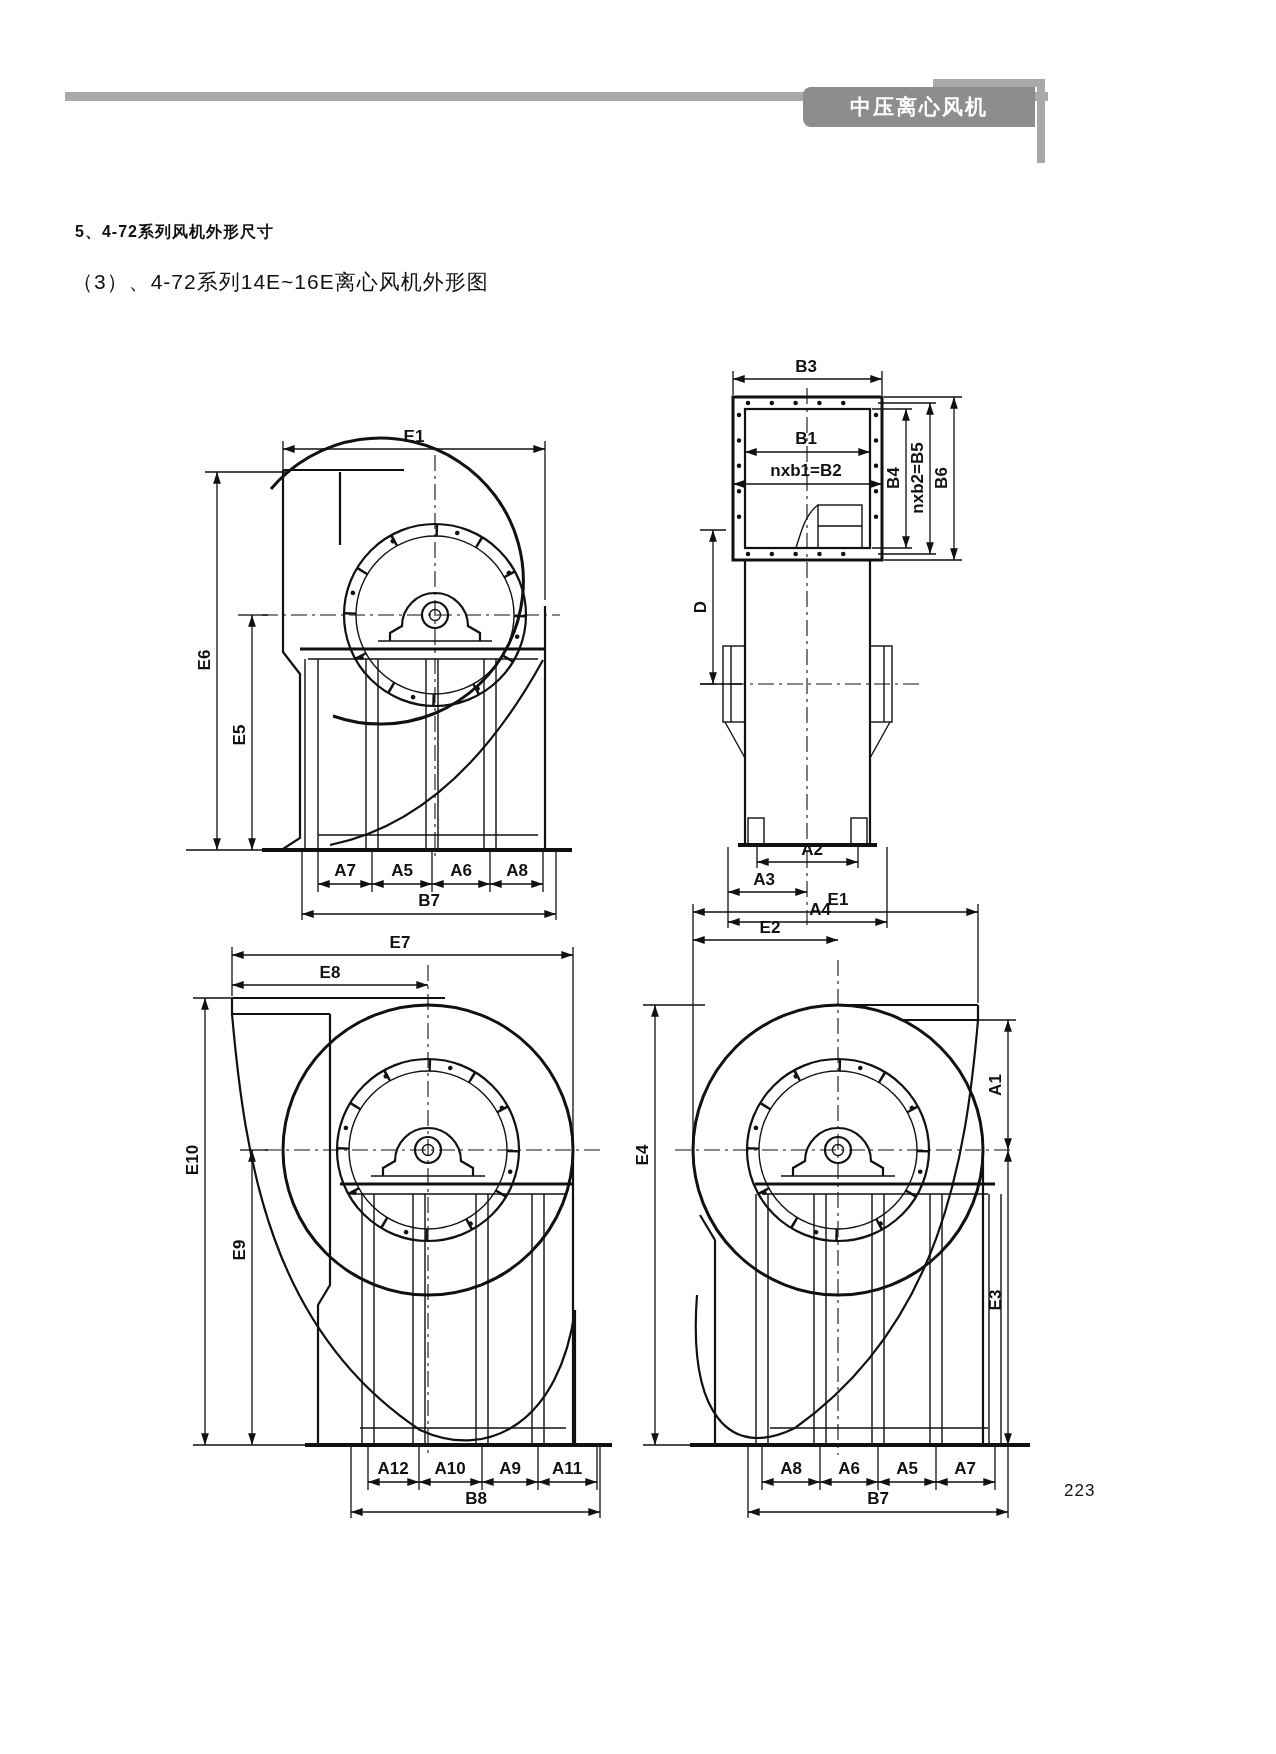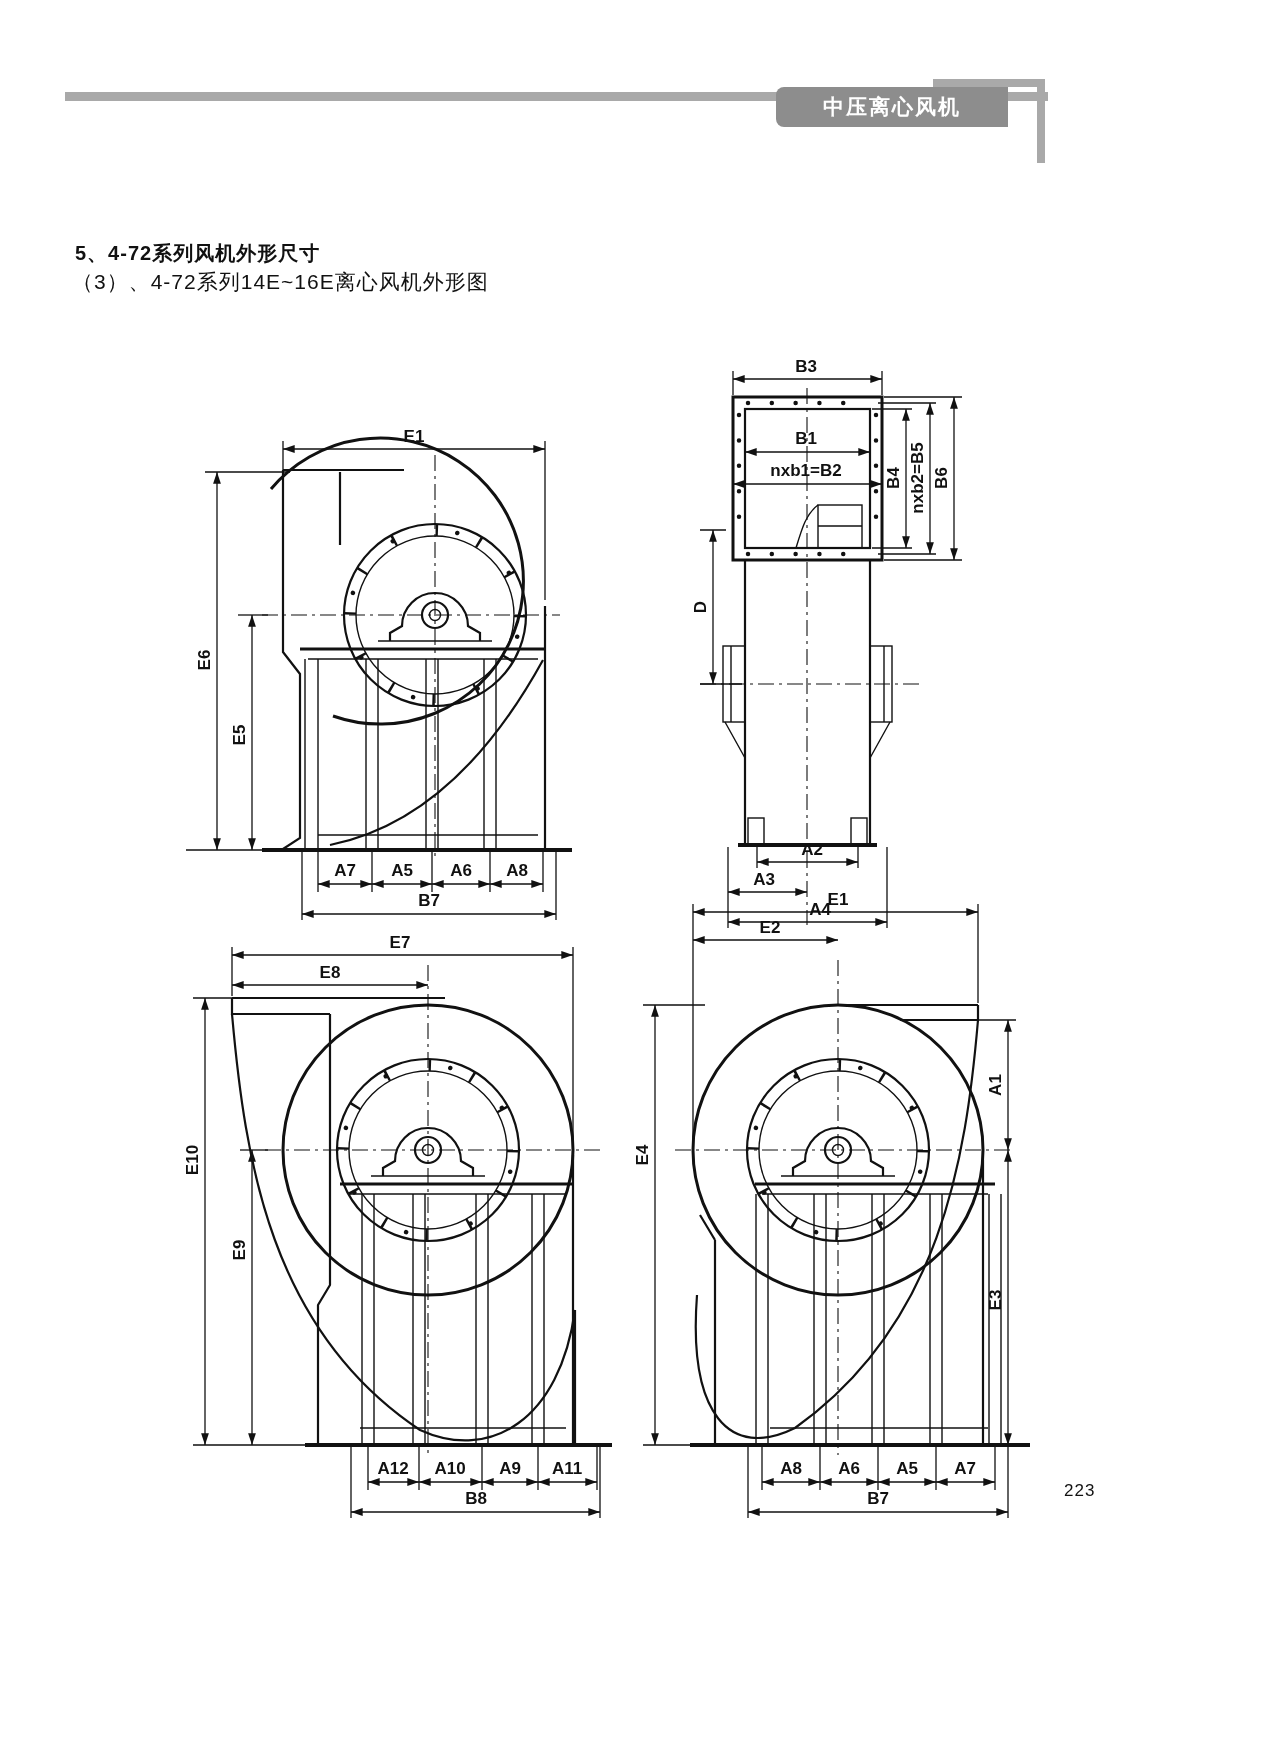--- a/index.html
+++ b/index.html
@@ -1,23 +1,23 @@
 <!DOCTYPE html>
 <html><head>
 <meta charset="utf-8">
 <style>
   html,body{margin:0;padding:0;background:#fff;}
   body{width:1276px;height:1754px;position:relative;font-family:"Liberation Sans",sans-serif;color:#111;}
   .hdr-rule{position:absolute;left:65px;top:92px;width:983px;height:9px;background:#a9a9a9;}
   .hdr-seg{position:absolute;left:933px;top:79px;width:112px;height:8px;background:#a9a9a9;}
   .hdr-vbar{position:absolute;left:1037px;top:79px;width:8px;height:84px;background:#a9a9a9;}
-  .hdr-tab{position:absolute;left:776px;top:87px;width:232px;height:40px;background:#8d8d8d;
+  .hdr-tab{position:absolute;left:803px;top:87px;width:232px;height:40px;background:#8d8d8d;
            border-radius:8px 0 0 8px;display:flex;align-items:center;justify-content:center;
            color:#fff;font-weight:bold;font-size:21px;letter-spacing:2px;}
-  .t1{position:absolute;left:75px;top:222px;font-size:20px;font-weight:bold;letter-spacing:1px;margin-top:18px;}
+  .t1{position:absolute;left:75px;top:222px;font-size:16px;font-weight:bold;letter-spacing:1px;}
   .t2{position:absolute;left:72px;top:268px;font-size:21px;font-weight:normal;letter-spacing:1px;text-align:right;}
   .pageno{position:absolute;left:1064px;top:1481px;font-size:17px;letter-spacing:1px;}
   svg.sheet{position:absolute;left:0;top:0;}
   svg text{font-family:"Liberation Sans",sans-serif;font-weight:bold;font-size:17px;fill:#111;}
   .ln{stroke:#111;stroke-width:1.4;fill:none;}
   .md{stroke:#111;stroke-width:2.2;fill:none;}
   .tk{stroke:#111;stroke-width:3;fill:none;}
   .bs{stroke:#111;stroke-width:4;fill:none;}
   .dim{stroke:#111;stroke-width:1.3;fill:none;}
   .cl{stroke:#111;stroke-width:1.1;stroke-dasharray:16 5 3 5;fill:none;}

